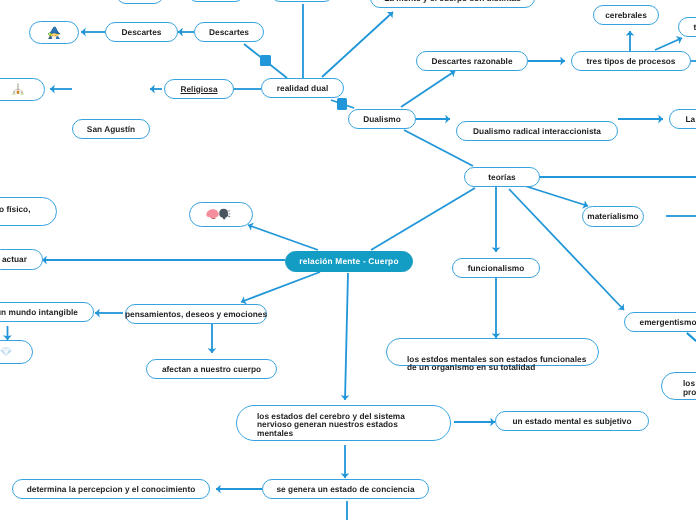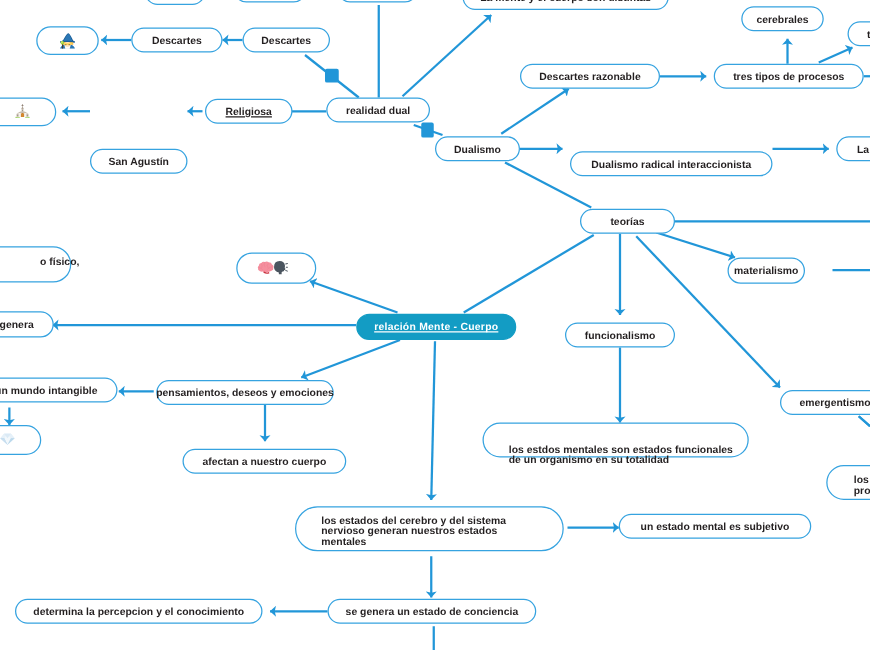--- a/index.html
+++ b/index.html
@@ -154,21 +154,21 @@
       <div class="node" style="left: 456px; top: 109px; width: 162px; height: 20px; margin-top: 12px;">
         <span style="white-space: pre;">Dualismo radical interaccionista</span>
       </div>
       <div class="node" style="left: 669px; top: 109px; width: 62px; height: 20px; justify-content: flex-start; padding-left: 15.5px;">
         <span style="white-space: pre;">La</span>
       </div>
       <div class="node" style="left: 464px; top: 167px; width: 76px; height: 20px;">
         <span style="white-space: pre;">teorías</span>
       </div>
       <div class="node ml" style="left: -23px; top: 197px; width: 80px; height: 29px; justify-content: flex-start; padding-left: 21px;">
-        <span style="white-space: pre; padding-left: 33px;">o físico,
+        <span style="white-space: pre;">o físico,
  </span>
       </div>
       <div class="node" style="left: 189px; top: 202px; width: 64px; height: 25px; position: absolute;">
         <span class="emoji-wrap" style="transform: translateX(-3px); margin-top: 1px;"><svg width="26" height="12.5" viewBox="0 0 128 60">
             <g>
               <path d="M8 36 q-5 -9 2 -14 q0 -10 10 -11 q5 -7 14 -4 q8 -5 15 1 q11 0 13 9 q9 5 5 14 q2 8 -7 11 q-7 5 -17 4 q-10 3 -18 -1 q-11 1 -15 -5 q-5 -1 -2 -4z" fill="#f58f9e"></path>
               <path d="M20 14 q6 7 2 15 M33 9 q-5 11 1 17 M47 13 q-8 7 -1 17 M10 28 q11 3 15 9 M60 26 q-11 3 -15 9" stroke="#ee8090" stroke-width="2" fill="none" stroke-linecap="round"></path>
               <path d="M30 45 q9 6 20 1 l2 5 q-12 5 -24 -2z" fill="#c9313f"></path>
             </g>
             <g fill="#4b555f">
@@ -176,24 +176,24 @@
               <rect x="114" y="12" width="11" height="3.6" rx="1.8" transform="rotate(-16 119.5 14)"></rect>
               <rect x="116" y="26" width="9" height="3.6" rx="1.8"></rect>
               <rect x="114" y="40" width="11" height="3.6" rx="1.8" transform="rotate(16 119.5 42)"></rect>
             </g>
           </svg></span>
       </div>
       <div class="node" style="left: 582px; top: 206px; width: 62px; height: 21px;">
         <span style="white-space: pre;">materialismo</span>
       </div>
       <div class="node" style="left: -10px; top: 249px; width: 53px; height: 21px; justify-content: flex-end;">
-        <span style="white-space: pre;">genera</span>
+        <span style="white-space: pre;">actuar</span>
       </div>
       <div class="node root" style="left: 285px; top: 251px; width: 128px; height: 21px;">
-        <span style="white-space: pre; text-decoration: underline;">relación Mente - Cuerpo</span>
+        <span style="white-space: pre;">relación Mente - Cuerpo</span>
       </div>
       <div class="node" style="left: 452px; top: 258px; width: 88px; height: 20px;">
         <span style="white-space: pre;">funcionalismo</span>
       </div>
       <div class="node" style="left: -30px; top: 302px; width: 124px; height: 20px; justify-content: flex-end;">
         <span style="white-space: pre;">un mundo intangible</span>
       </div>
       <div class="node" style="left: 125px; top: 304px; width: 142px; height: 20px; justify-content: center;">
         <span style="white-space: pre;">pensamientos, deseos y emociones</span>
       </div>

